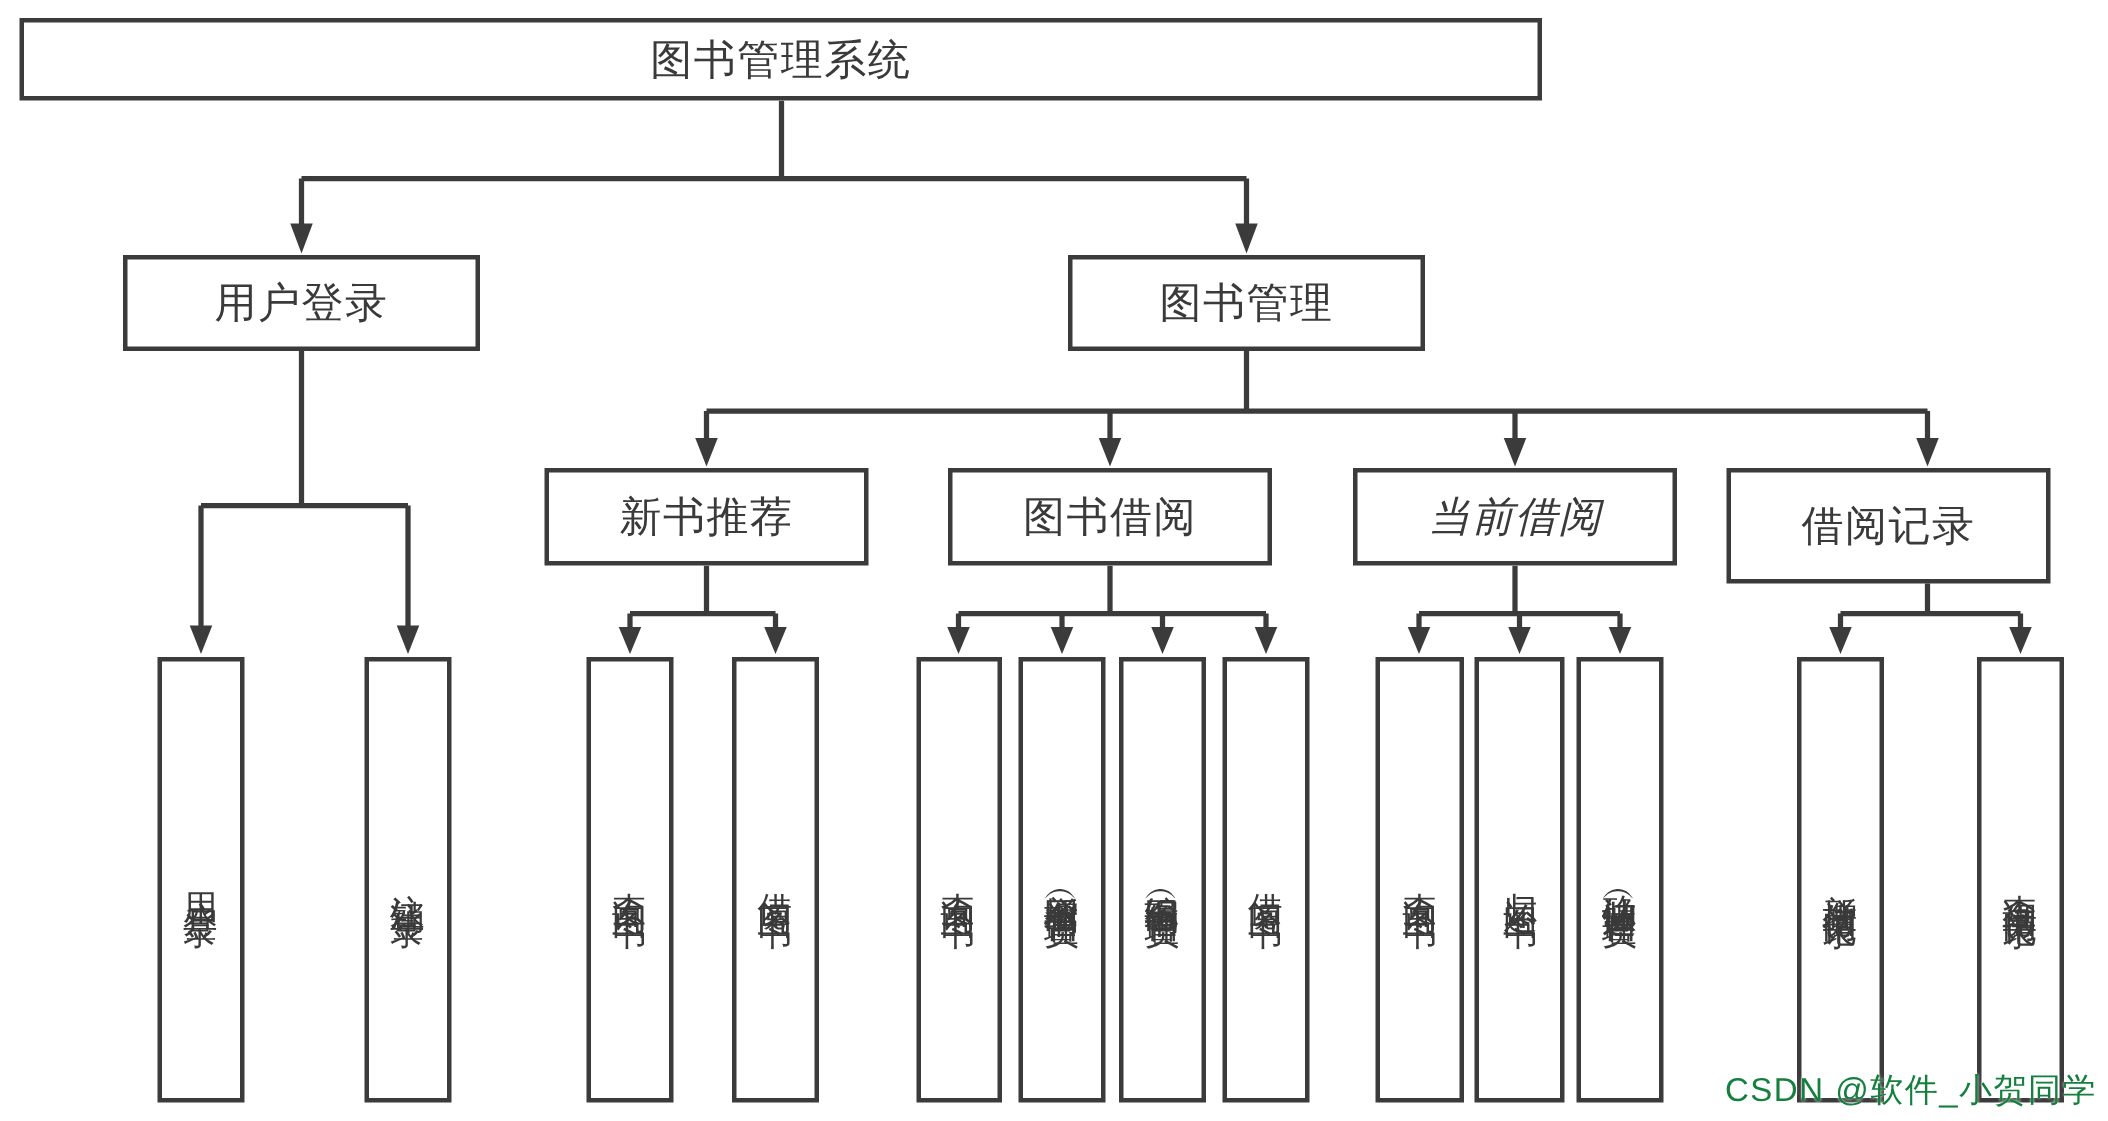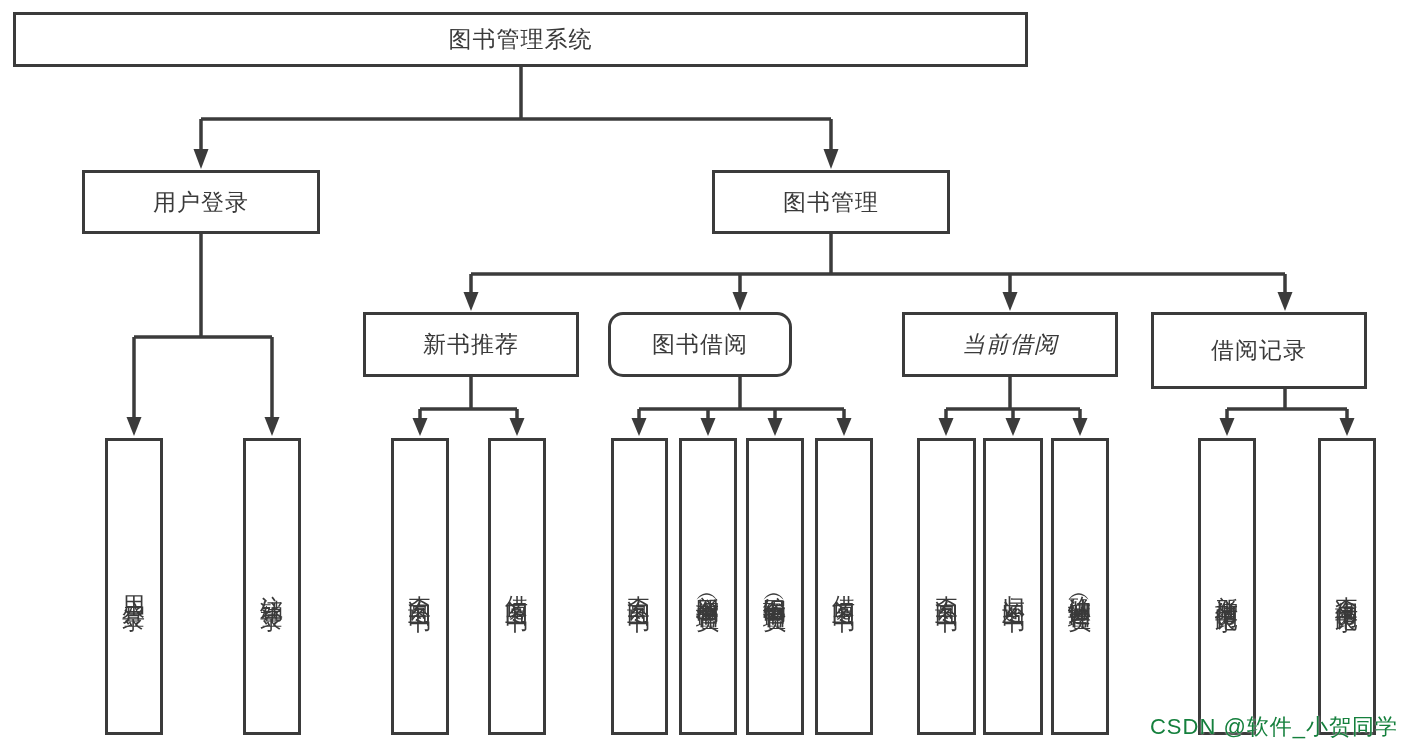--- a/index.html
+++ b/index.html
@@ -11,21 +11,21 @@
     overflow:hidden;
   }
   .wires{position:absolute;left:0;top:0;width:1405px;height:747px;}
   .node{
     position:absolute;
     box-sizing:border-box;
     border:3px solid #3b3b3b;
     background:#ffffff;
     color:#3a3a3a;
     display:flex;align-items:center;justify-content:center;
-    font-size:23px;
+    font-size:28px;
     letter-spacing:1px;
     white-space:nowrap;
   }
   .leaf{
     display:block;
     writing-mode:vertical-rl;
     text-orientation:mixed;
     text-align:center;
     line-height:52px;
     letter-spacing:5px;
@@ -109,21 +109,21 @@
     <path d="M1347 409 V420"></path>
     <polygon points="1339.5,418 1354.5,418 1347,436" fill="#3b3b3b" stroke="none"></polygon>
   </svg>
 
   <div class="node" style="left:13px;top:12px;width:1015px;height:55px;">图书管理系统</div>
 
   <div class="node" style="left:82px;top:170px;width:238px;height:64px;">用户登录</div>
   <div class="node" style="left:363px;top:312px;width:216px;height:65px;">新书推荐</div>
 
   <div class="node" style="left:712px;top:170px;width:238px;height:64px;">图书管理</div>
-  <div class="node" style="left:608px;top:312px;width:184px;height:65px;border-radius:15px;">图书借阅</div>
+  <div class="node" style="left:632px;top:312px;width:216px;height:65px;">图书借阅</div>
   <div class="node" style="left:902px;top:312px;width:216px;height:65px;font-style:italic;">当前借阅</div>
   <div class="node" style="left:1151px;top:312px;width:216px;height:77px;">借阅记录</div>
 
   <div class="node leaf" style="left:105px;top:438px;width:58px;height:297px;">用户登录</div>
   <div class="node leaf" style="left:243px;top:438px;width:58px;height:297px;">注销登录</div>
 
   <div class="node leaf" style="left:391px;top:438px;width:58px;height:297px;">查询图书</div>
   <div class="node leaf" style="left:488px;top:438px;width:58px;height:297px;">借阅图书</div>
 
   <div class="node leaf" style="left:611px;top:438px;width:57px;height:297px;">查询图书</div>

